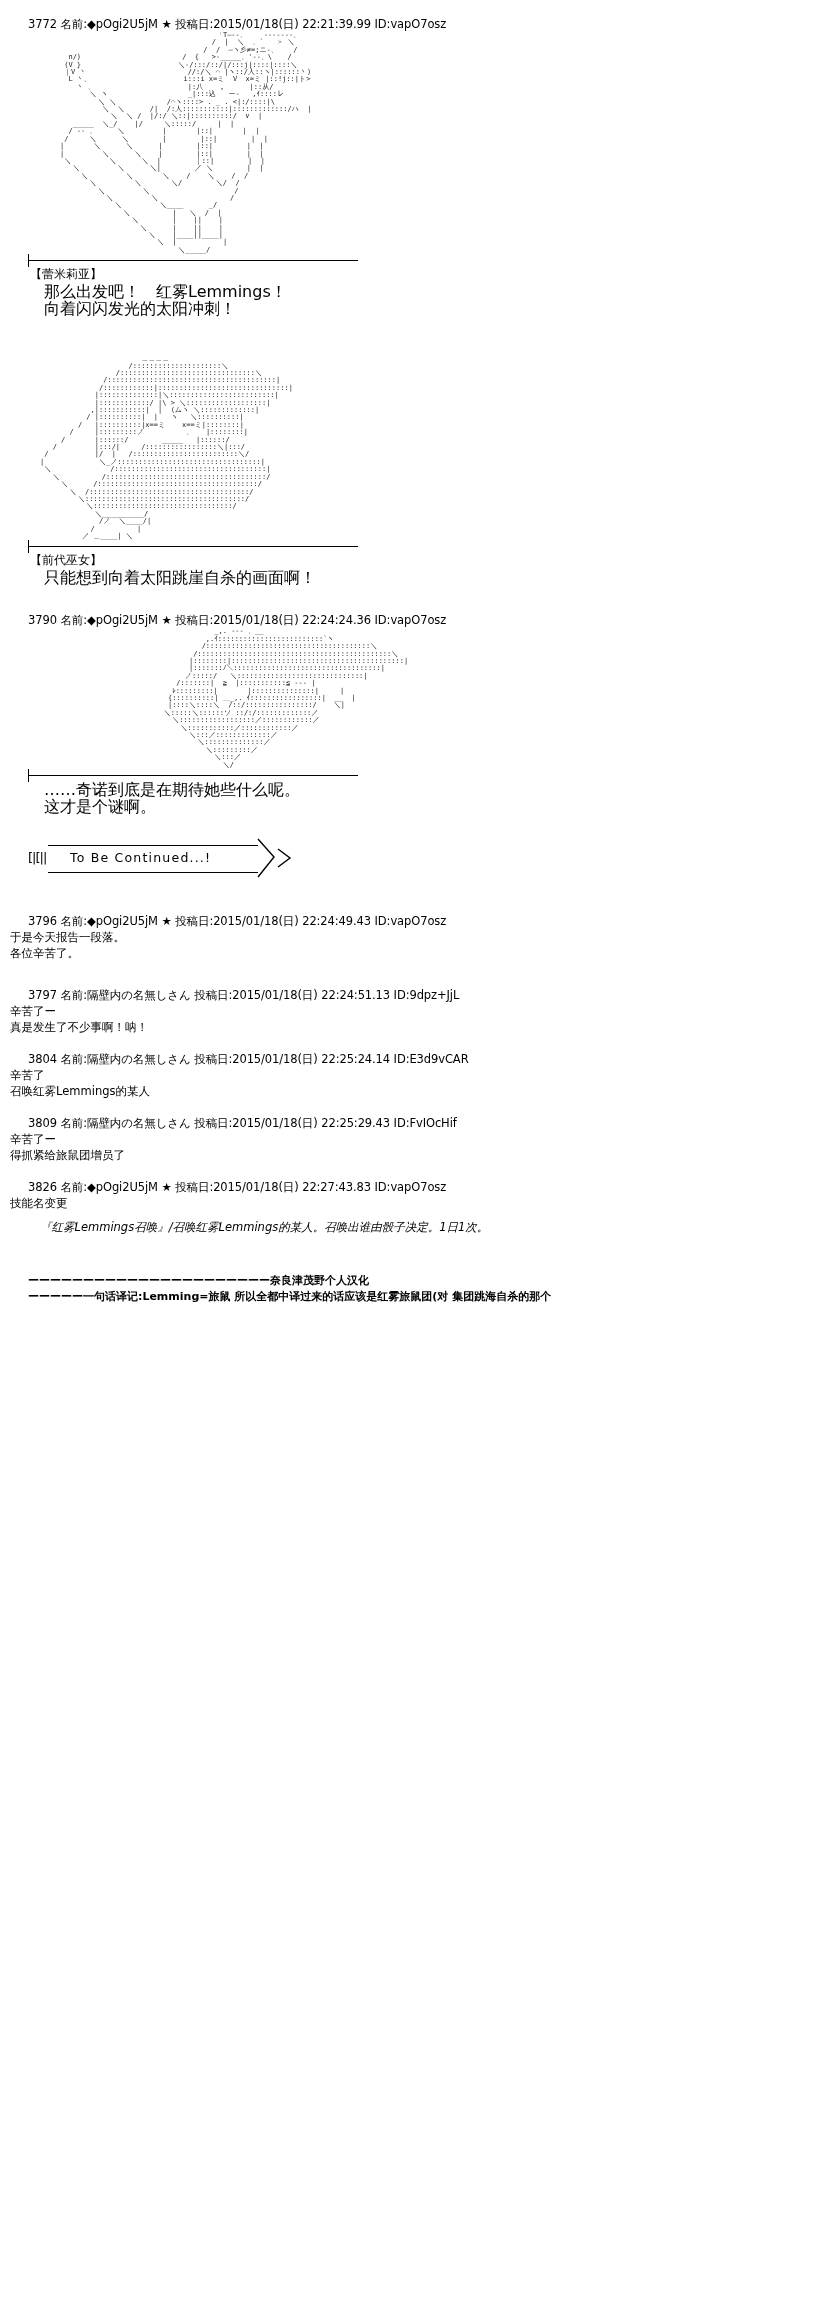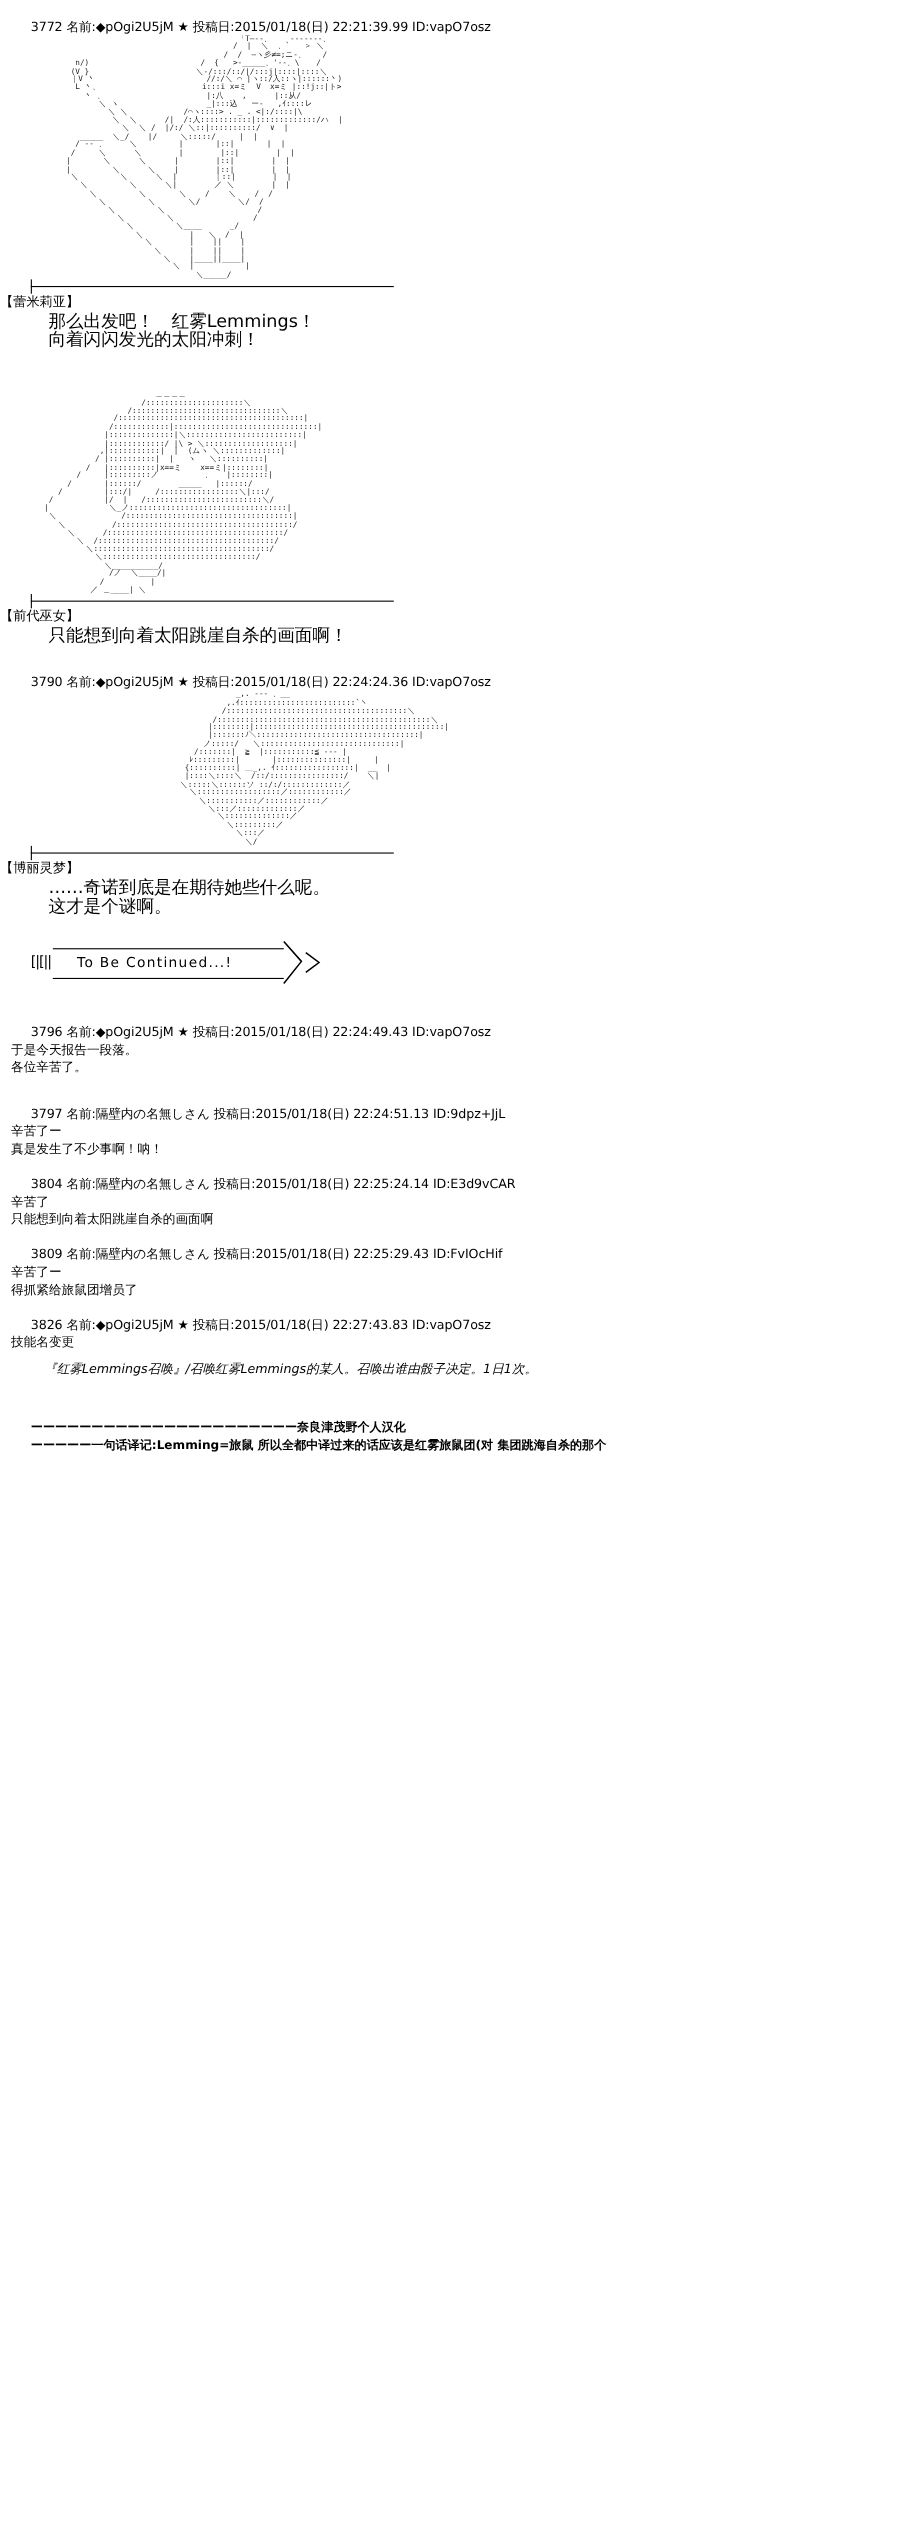--- a/index.html
+++ b/index.html
@@ -74,20 +74,21 @@
     top:0px;
     width:1px;
     height:13px;
     background:#000;
   }
 
   
   .speaker{
     font-size:12px;
     line-height:17px;
+    padding-left:30px;
     white-space:pre;
   }
   .line{
     font-size:16px;
     line-height:17px;
     padding-left:44px;
     white-space:pre;
   }
 
   
@@ -236,21 +237,20 @@
                 ＼::::::::::::::／
                   ＼:::::::::／
                     ＼:::／
                       ＼/</pre>
 
   <div class="sep">
     <span class="tick"></span>
     <span class="bar" style="width:330px;"></span>
   </div>
 
-  <div class="speaker">【博丽灵梦】</div>
   <div class="line">……奇诺到底是在期待她些什么呢。</div>
   <div class="line">这才是个谜啊。</div>
 
   <div class="tbc">
     <span class="bars">[|[||</span>
     <span class="box"></span>
     <span class="txt">To Be Continued...!</span>
     <svg class="arrow" viewBox="0 0 60 50">
       <path d="M2 6 L18 24 L2 44" fill="none" stroke="#000" stroke-width="1.4"></path>
       <path d="M22 16 L34 25 L22 34" fill="none" stroke="#000" stroke-width="1.4"></path>
@@ -266,21 +266,21 @@
   <div class="gap-l"></div>
 
   <div class="post-head">3797 名前:隔壁内の名無しさん 投稿日:2015/01/18(日) 22:24:51.13 ID:9dpz+JjL</div>
   <div class="post-body">辛苦了ー</div>
   <div class="post-body">真是发生了不少事啊！呐！</div>
 
   <div class="gap-m"></div>
 
   <div class="post-head">3804 名前:隔壁内の名無しさん 投稿日:2015/01/18(日) 22:25:24.14 ID:E3d9vCAR</div>
   <div class="post-body">辛苦了</div>
-  <div class="post-body">只能想到向着太阳跳崖自杀的画面啊</div>
+  <div class="post-body">召唤红雾Lemmings的某人</div>
 
   <div class="gap-m"></div>
 
   <div class="post-head">3809 名前:隔壁内の名無しさん 投稿日:2015/01/18(日) 22:25:29.43 ID:FvIOcHif</div>
   <div class="post-body">辛苦了ー</div>
   <div class="post-body">得抓紧给旅鼠团增员了</div>
 
   <div class="gap-m"></div>
 
   <div class="post-head">3826 名前:◆pOgi2U5jM ★ 投稿日:2015/01/18(日) 22:27:43.83 ID:vapO7osz</div>

